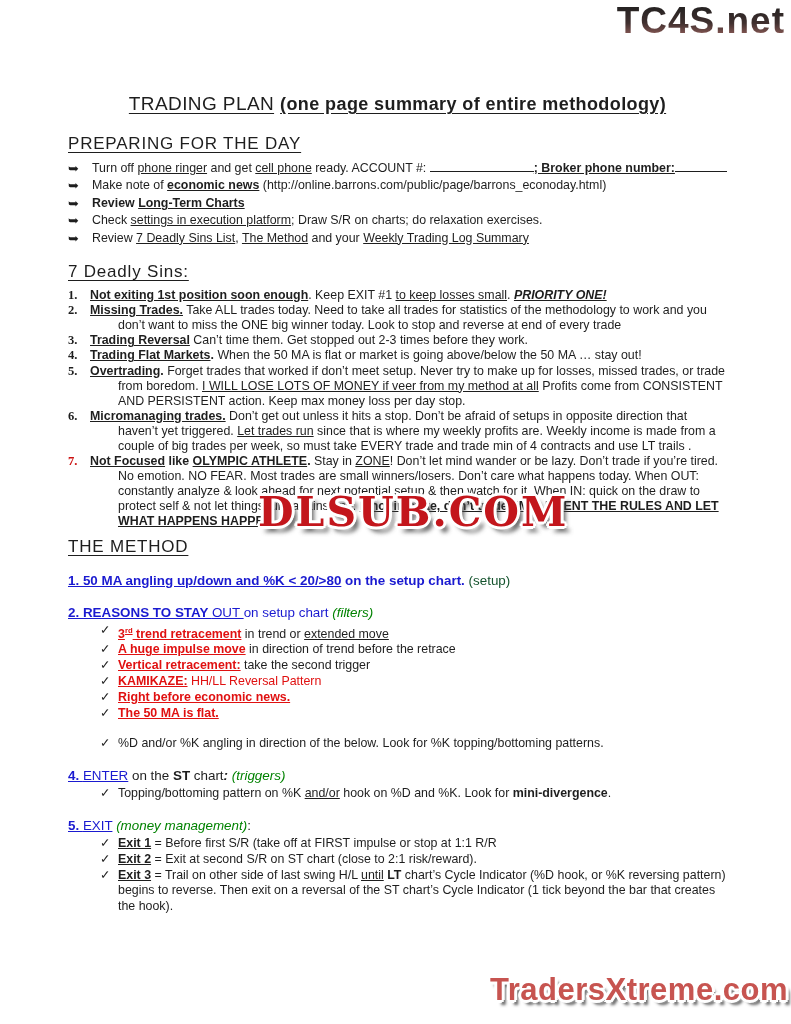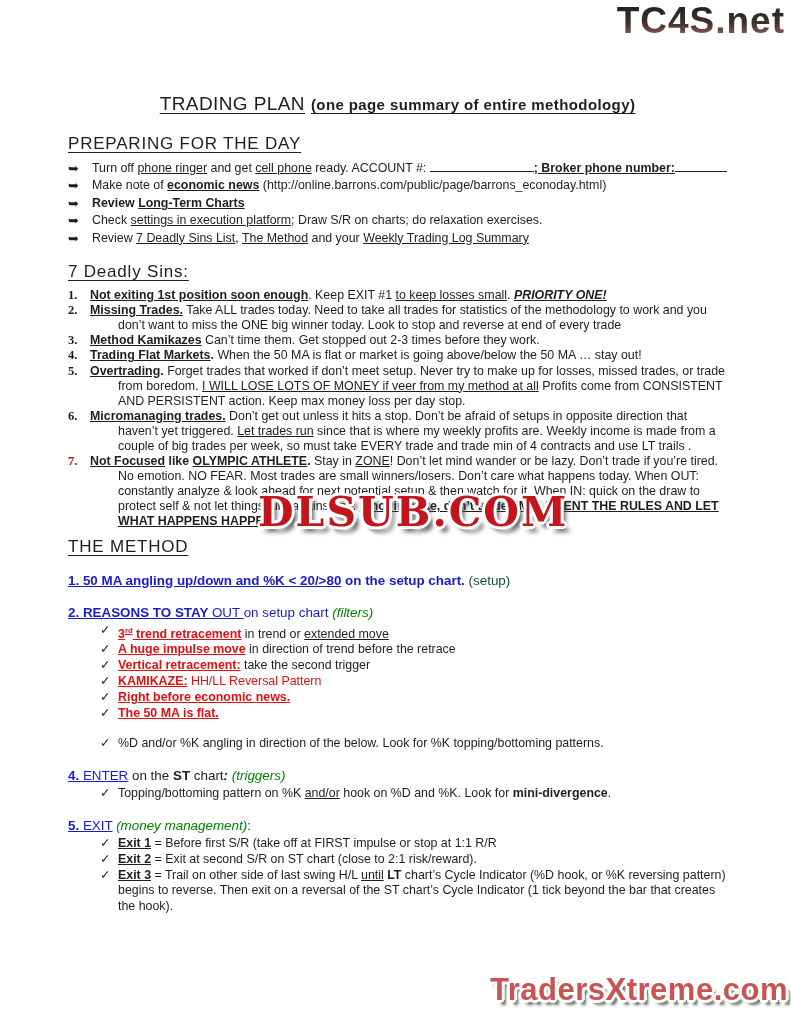--- a/index.html
+++ b/index.html
@@ -31,21 +31,21 @@
     font-size:31px;font-weight:800;letter-spacing:.5px;color:#c75450;
     text-shadow:
       -2px -2px 0 #fff, 2px -2px 0 #fff, -2px 2px 0 #fff, 2px 2px 0 #fff,
       -3px 0 0 #fff, 3px 0 0 #fff, 0 -3px 0 #fff, 0 3px 0 #fff,
       4px 5px 3px rgba(70,70,70,.85);
   }
 
   
   .title{margin:0;padding-top:93px;text-align:center;font-weight:400;font-size:19px;letter-spacing:.4px}
   .title-inner{text-decoration:underline;text-underline-offset:3px}
-  .t-sub{font-size:15px;font-weight:700;margin-left:6px}
+  .t-sub{font-size:18px;font-weight:700;margin-left:6px}
 
   
   .sec-header{font-size:17px;font-weight:400;letter-spacing:.8px;text-decoration:underline;text-underline-offset:3px}
   .prep-header{margin-top:19px}
   .sins-header{margin-top:15px}
   .method-header{margin-top:7px}
 
   
   .prep-list{margin-top:6px}
   .prep-item{display:flex;font-size:12.4px;line-height:17.4px}
@@ -107,21 +107,21 @@
         <div class="sin-item">
           <span class="sin-num">1.</span>
           <div class="sin-text"><span style="font-weight: 700; text-decoration: underline;">Not exiting 1st position soon enough</span><span>. Keep EXIT #1 </span><span style="text-decoration: underline;">to keep losses small</span><span>. </span><span style="font-weight: 700; font-style: italic; text-decoration: underline;">PRIORITY ONE!</span></div>
         </div>
         <div class="sin-item">
           <span class="sin-num">2.</span>
           <div class="sin-text"><span style="font-weight: 700; text-decoration: underline;">Missing Trades.</span><span> Take ALL trades today. Need to take all trades for statistics of the methodology to work and you don’t want to miss the ONE big winner today. Look to stop and reverse at end of every trade</span></div>
         </div>
         <div class="sin-item">
           <span class="sin-num">3.</span>
-          <div class="sin-text"><span style="font-weight: 700; text-decoration: underline;">Method Kamikazes</span><span> Can’t time them. Get stopped out 2-3 times before they work.</span></div>
+          <div class="sin-text"><span style="font-weight: 700; text-decoration: underline;">Trading Reversal</span><span> Can’t time them. Get stopped out 2-3 times before they work.</span></div>
         </div>
         <div class="sin-item">
           <span class="sin-num">4.</span>
           <div class="sin-text"><span style="font-weight: 700; text-decoration: underline;">Trading Flat Markets</span><span style="font-weight: 700;">.</span><span> When the 50 MA is flat or market is going above/below the 50 MA … stay out!</span></div>
         </div>
         <div class="sin-item">
           <span class="sin-num">5.</span>
           <div class="sin-text"><span style="font-weight: 700; text-decoration: underline;">Overtrading</span><span style="font-weight: 700;">.</span><span> Forget trades that worked if don’t meet setup.  Never try to make up for losses, missed trades, or trade from boredom. </span><span style="text-decoration: underline;">I WILL LOSE LOTS OF MONEY if veer from my method at all</span><span>  Profits come from CONSISTENT AND PERSISTENT action. Keep max money loss per day stop.</span></div>
         </div>
         <div class="sin-item">

